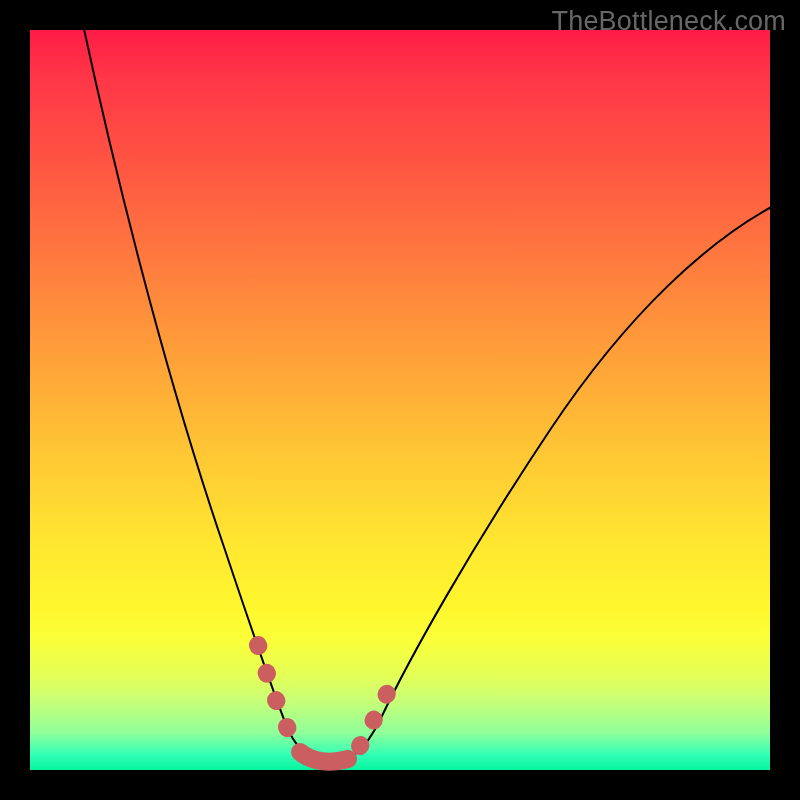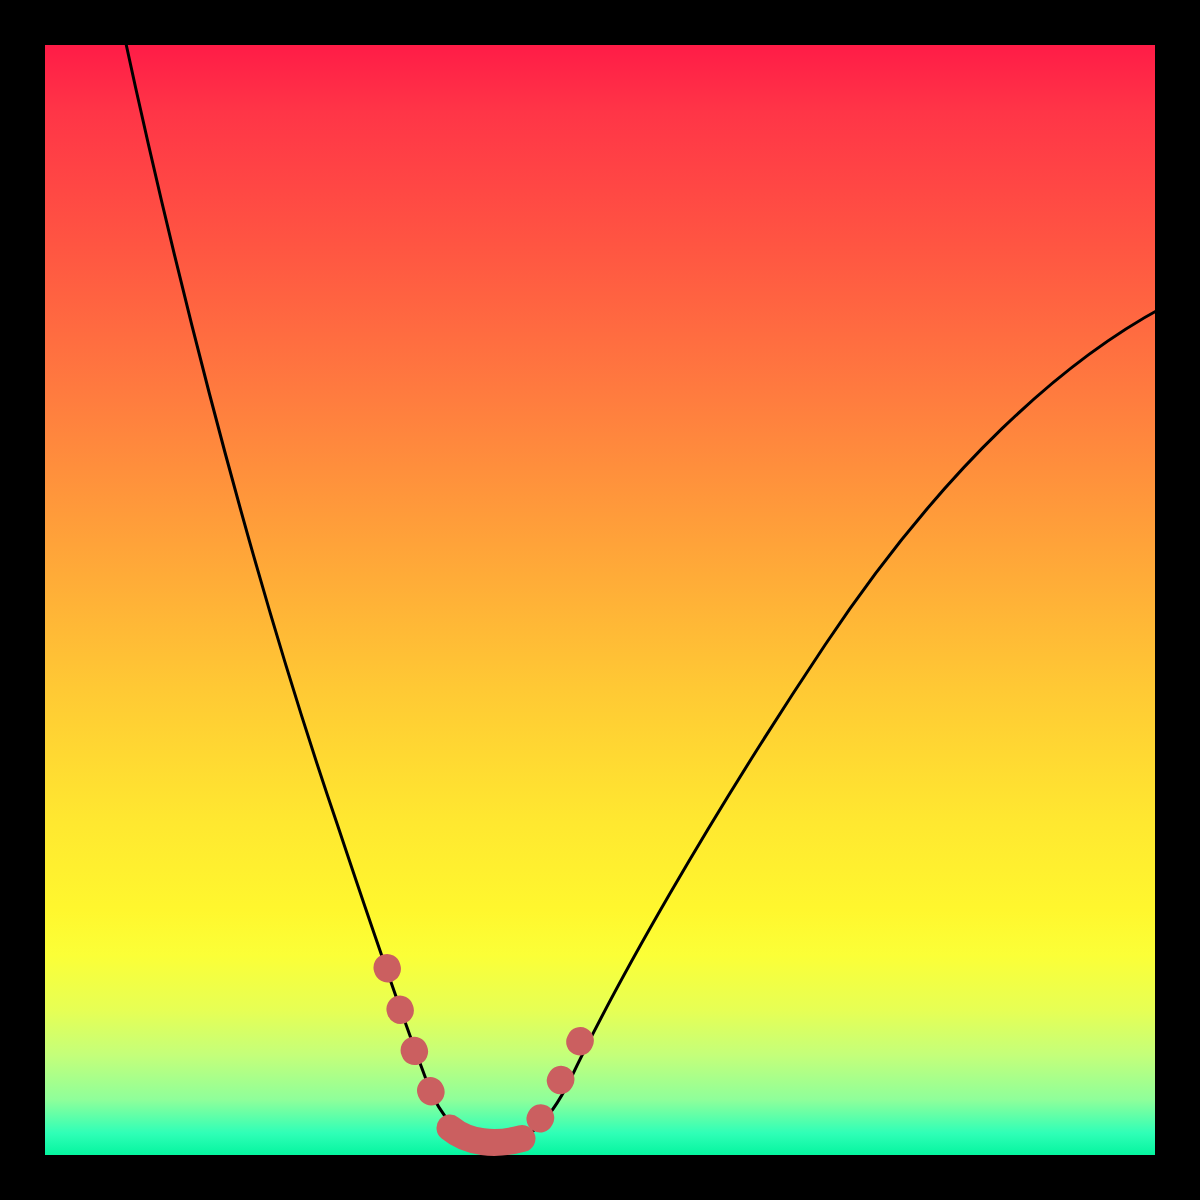--- a/index.html
+++ b/index.html
@@ -76,20 +76,21 @@
     fill: none;
     stroke: #cb5f60;
     stroke-width: 18;
     stroke-linecap: round;
   }
 </style>
 </head>
 <body>
 
 <div class="outer">
+  <div class="watermark">TheBottleneck.com</div>
 
   <div class="plot-frame">
     <svg class="curve" viewBox="0 0 740 740" preserveAspectRatio="none">
 
       <path class="thin-curve" d="M 52 -10
                C 80 120, 130 330, 195 520
                C 220 595, 238 648, 258 700
                C 270 723, 282 733, 300 733
                C 320 733, 335 720, 350 690
                C 380 627, 440 520, 520 400

